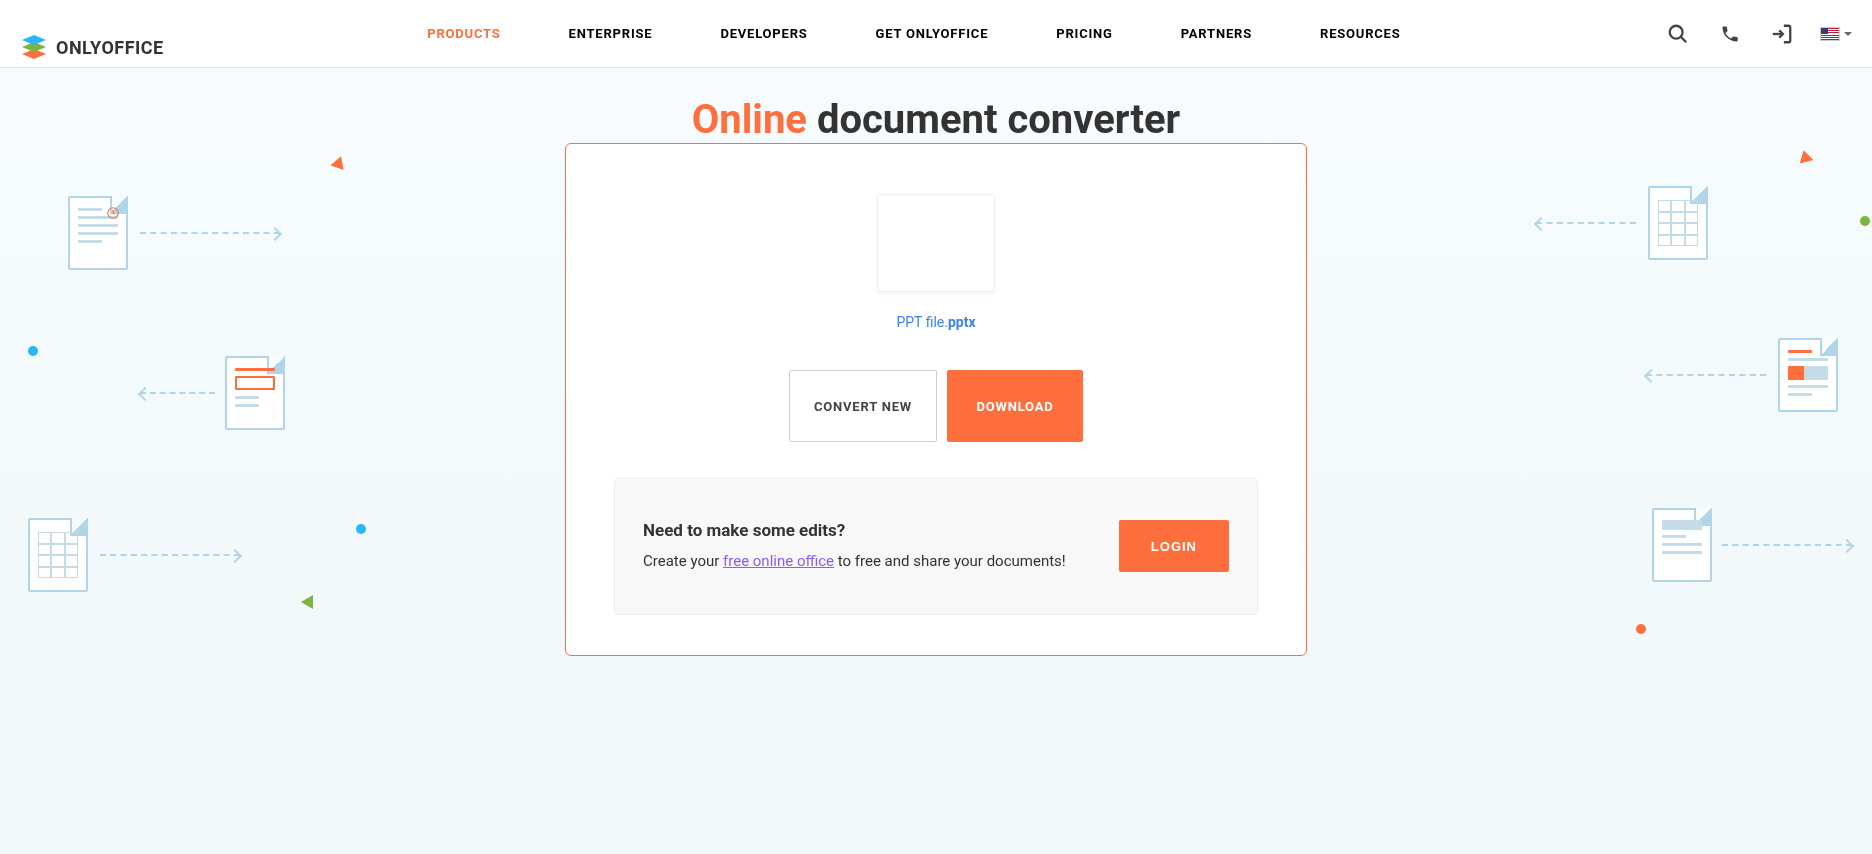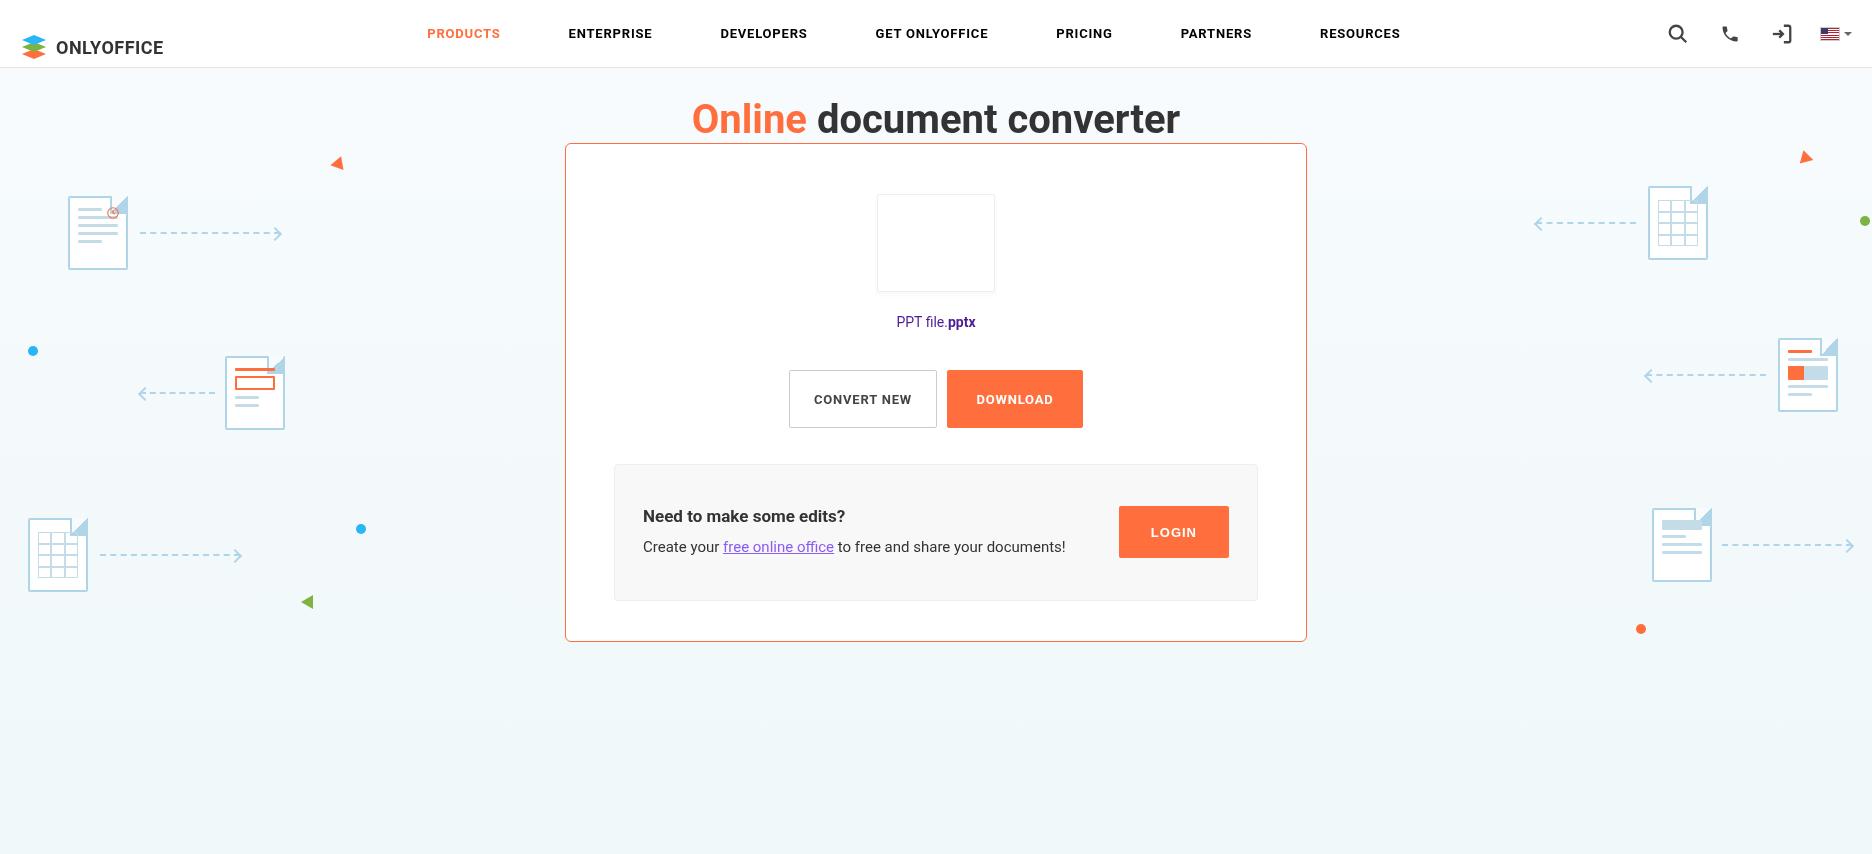--- a/index.html
+++ b/index.html
@@ -191,33 +191,33 @@
     height: 98px;
     margin: 0 auto 22px;
     background: #fff;
     border: 1px solid #eee;
     border-radius: 2px;
     box-shadow: 0 2px 6px rgba(0,0,0,0.04);
   }
   .file-name {
     text-align: center;
     font-size: 14px;
-    color: #4c1d95;
+    color: #3b82f6;
     margin-bottom: 40px;
   }
   .file-name .ext { font-weight: 700; }
   .btn-row {
     display: flex;
     justify-content: center;
     gap: 10px;
     margin-bottom: 36px;
   }
   .btn {
     padding: 0 24px;
-    height: 58px;
+    height: 72px;
     display: flex;
     align-items: center;
     justify-content: center;
     font-size: 13px;
     font-weight: 700;
     letter-spacing: 0.8px;
     cursor: pointer;
     border-radius: 2px;
     min-width: 136px;
   }

